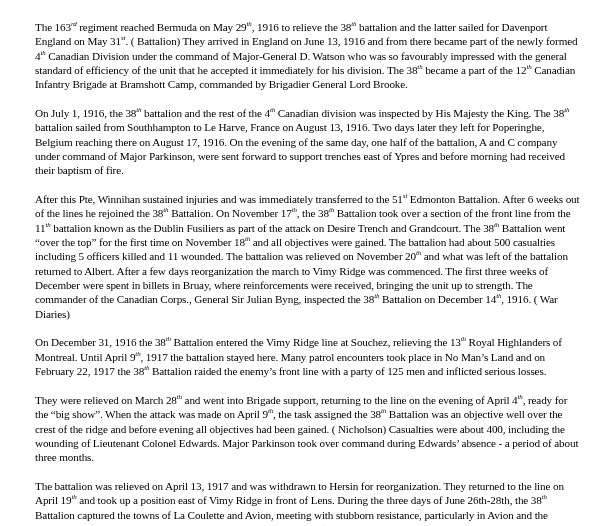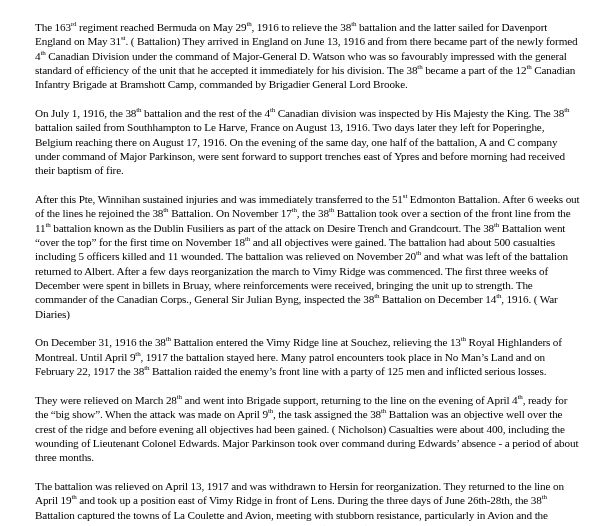--- a/index.html
+++ b/index.html
@@ -4,21 +4,21 @@
 <style>
   html, body { margin: 0; padding: 0; background: #ffffff; }
   body { width: 600px; height: 526px; overflow: hidden; position: relative; }
   .page {
     position: absolute; left: 35px; top: 20px; width: 545px;
     font-family: "Liberation Serif", serif;
     font-size: 11.2px; line-height: 14.3px; color: #000;
     letter-spacing: -0.15px;
   }
   .para { margin: 0 0 14.6px 0; }
-  sup { font-size: 7px; line-height: 0; vertical-align: super; }
+  sup { font-size: 7px; line-height: 0; vertical-align: super; font-style: italic; }
 </style>
 </head>
 <body>
 
 <div class="page">
   <p class="para"><span>The 163</span><sup>rd</sup><span> regiment reached Bermuda on May 29</span><sup>th</sup><span>, 1916 to relieve the 38</span><sup>th</sup><span> battalion and the latter sailed for Davenport England on May 31</span><sup>st</sup><span>. ( Battalion) They arrived in England on June 13, 1916 and from there became part of the newly formed 4</span><sup>th</sup><span> Canadian Division under the command of Major-General D. Watson who was so favourably impressed with the general standard of efficiency of the unit that he accepted it immediately for his division. The 38</span><sup>th</sup><span> became a part of the 12</span><sup>th</sup><span> Canadian Infantry Brigade at Bramshott Camp, commanded by Brigadier General Lord Brooke.</span></p>
   <p class="para"><span>On July 1, 1916, the 38</span><sup>th</sup><span> battalion and the rest of the 4</span><sup>th</sup><span> Canadian division was inspected by His Majesty the King. The 38</span><sup>th</sup><span> battalion sailed from Southhampton to Le Harve, France on August 13, 1916. Two days later they left for Poperinghe, Belgium reaching there on August 17, 1916. On the evening of the same day, one half of the battalion, A and C company under command of Major Parkinson, were sent forward to support trenches east of Ypres and before morning had received their baptism of fire.</span></p>
   <p class="para"><span>After this Pte, Winnihan sustained injuries and was immediately transferred to the 51</span><sup>st</sup><span> Edmonton Battalion. After 6 weeks out of the lines he rejoined the 38</span><sup>th</sup><span> Battalion. On November 17</span><sup>th</sup><span>, the 38</span><sup>th</sup><span> Battalion took over a section of the front line from the 11</span><sup>th</sup><span> battalion known as the Dublin Fusiliers as part of the attack on Desire Trench and Grandcourt. The 38</span><sup>th</sup><span> Battalion went “over the top” for the first time on November 18</span><sup>th</sup><span> and all objectives were gained. The battalion had about 500 casualties including 5 officers killed and 11 wounded. The battalion was relieved on November 20</span><sup>th</sup><span> and what was left of the battalion returned to Albert. After a few days reorganization the march to Vimy Ridge was commenced. The first three weeks of December were spent in billets in Bruay, where reinforcements were received, bringing the unit up to strength. The commander of the Canadian Corps., General Sir Julian Byng, inspected the 38</span><sup>th</sup><span> Battalion on December 14</span><sup>th</sup><span>, 1916. ( War Diaries)</span></p>
   <p class="para"><span>On December 31, 1916 the 38</span><sup>th</sup><span> Battalion entered the Vimy Ridge line at Souchez, relieving the 13</span><sup>th</sup><span> Royal Highlanders of Montreal. Until April 9</span><sup>th</sup><span>, 1917 the battalion stayed here. Many patrol encounters took place in No Man’s Land and on February 22, 1917 the 38</span><sup>th</sup><span> Battalion raided the enemy’s front line with a party of 125 men and inflicted serious losses.</span></p>
   <p class="para"><span>They were relieved on March 28</span><sup>th</sup><span> and went into Brigade support, returning to the line on the evening of April 4</span><sup>th</sup><span>, ready for the “big show”. When the attack was made on April 9</span><sup>th</sup><span>, the task assigned the 38</span><sup>th</sup><span> Battalion was an objective well over the crest of the ridge and before evening all objectives had been gained. ( Nicholson) Casualties were about 400, including the wounding of Lieutenant Colonel Edwards. Major Parkinson took over command during Edwards’ absence - a period of about three months.</span></p>

